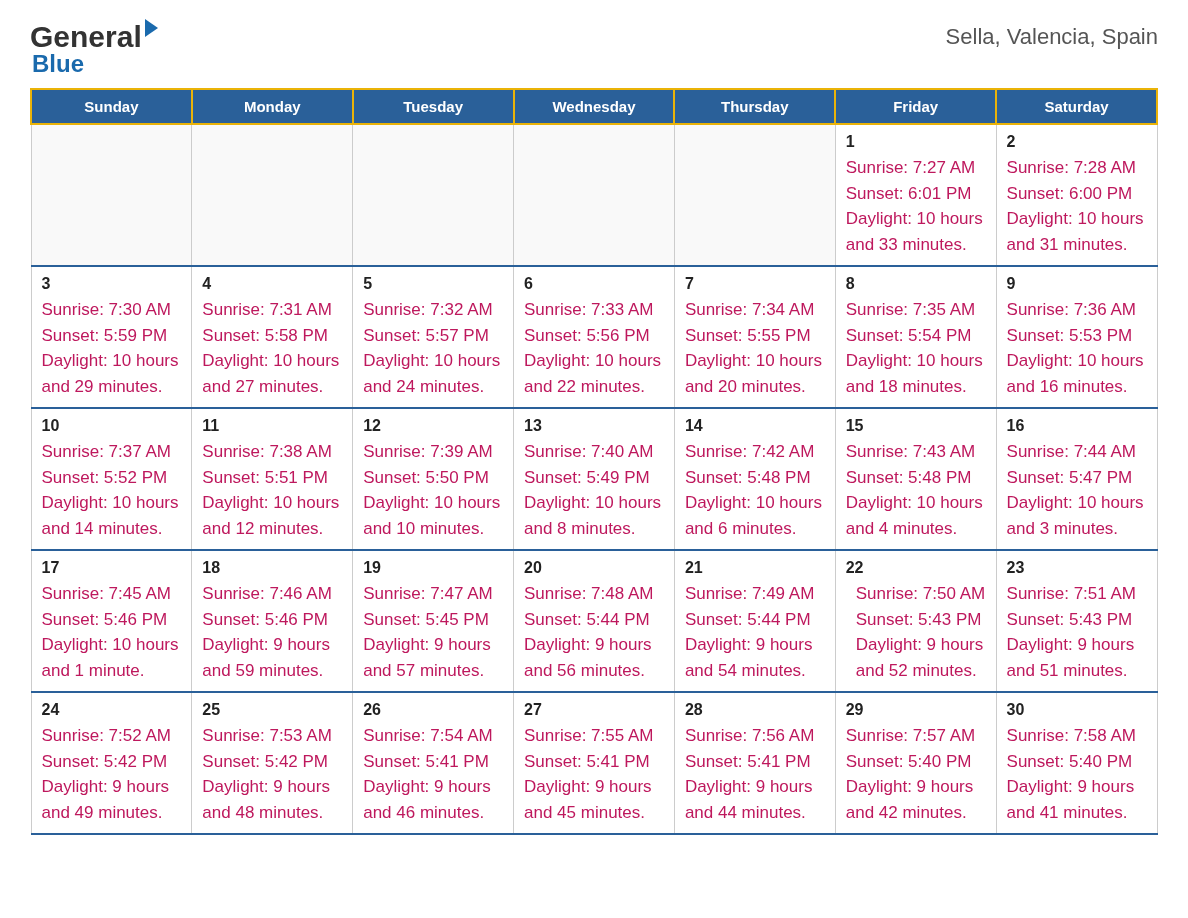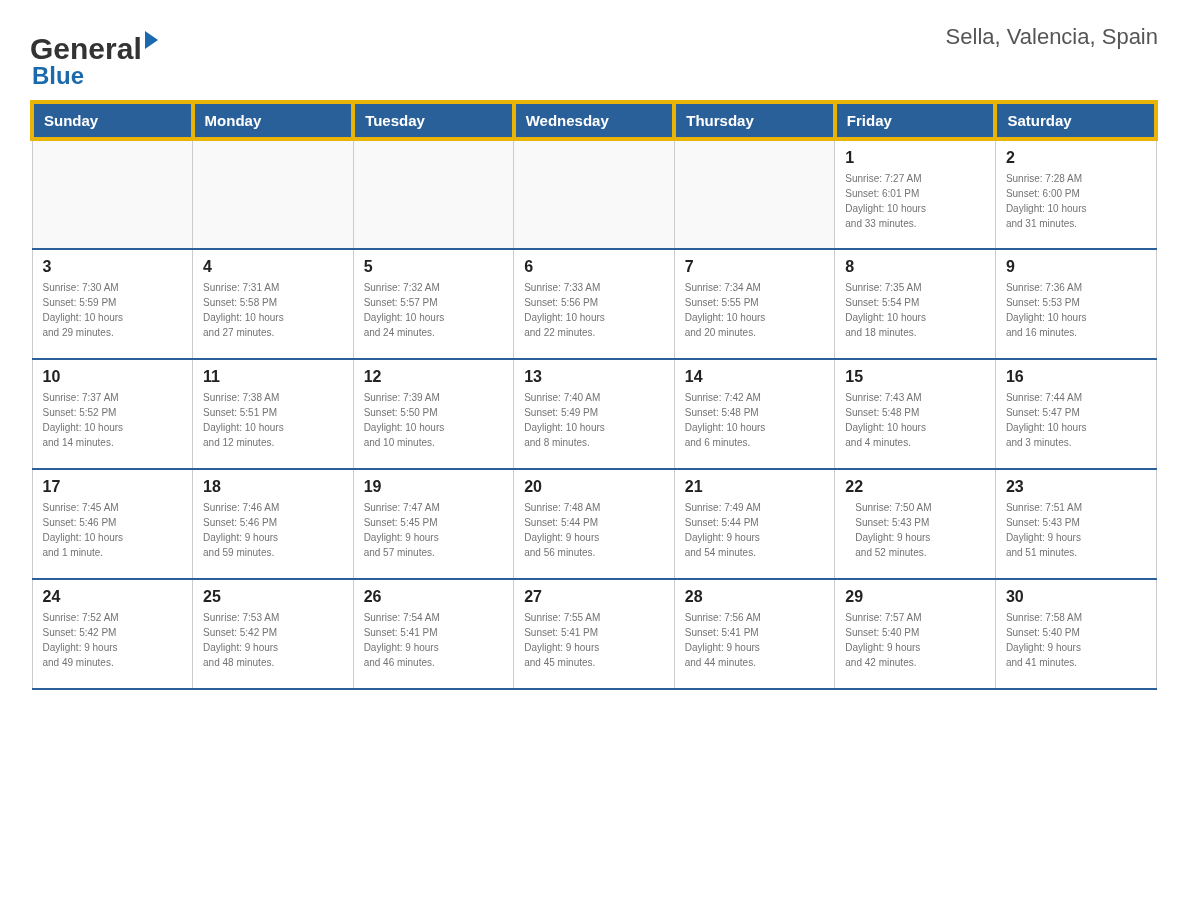--- a/index.html
+++ b/index.html
@@ -13,21 +13,20 @@
     .header {
       display: flex;
       justify-content: space-between;
       align-items: flex-start;
       margin-bottom: 10px;
     }
     .logo {
       display: flex;
       flex-direction: column;
       align-items: flex-start;
-      margin-top: 12px;
     }
     .title-section {
       text-align: right;
     }
     .month-title {
       font-size: 52px;
       font-weight: normal;
       color: #222;
       line-height: 1.1;
     }
@@ -40,41 +39,41 @@
       width: 100%;
       border-collapse: collapse;
       margin-top: 10px;
     }
     th {
       background-color: #2a6099;
       color: #fff;
       font-size: 15px;
       font-weight: bold;
       padding: 8px 10px;
-      text-align: left;
-      border: 4px solid #eab308;
+      text-align: center;
+      border: 2px solid #eab308;
     }
     td {
       vertical-align: top;
       padding: 8px 10px;
       border: 1px solid #ccc;
       width: 14.28%;
       height: 110px;
       background: #fff;
     }
     .day-number {
       font-size: 16px;
       font-weight: bold;
       color: #222;
       display: block;
       margin-bottom: 4px;
     }
     .day-info {
-      font-size: 10px;
-      color: #737373;
+      font-size: 17px;
+      color: #be185d;
       line-height: 1.5;
     }
     tr td {
       border-bottom: 2px solid #2a6099;
     }
     .empty-cell {
       background: #f9f9f9;
     }
     .logo-wrapper {
       display: flex;

